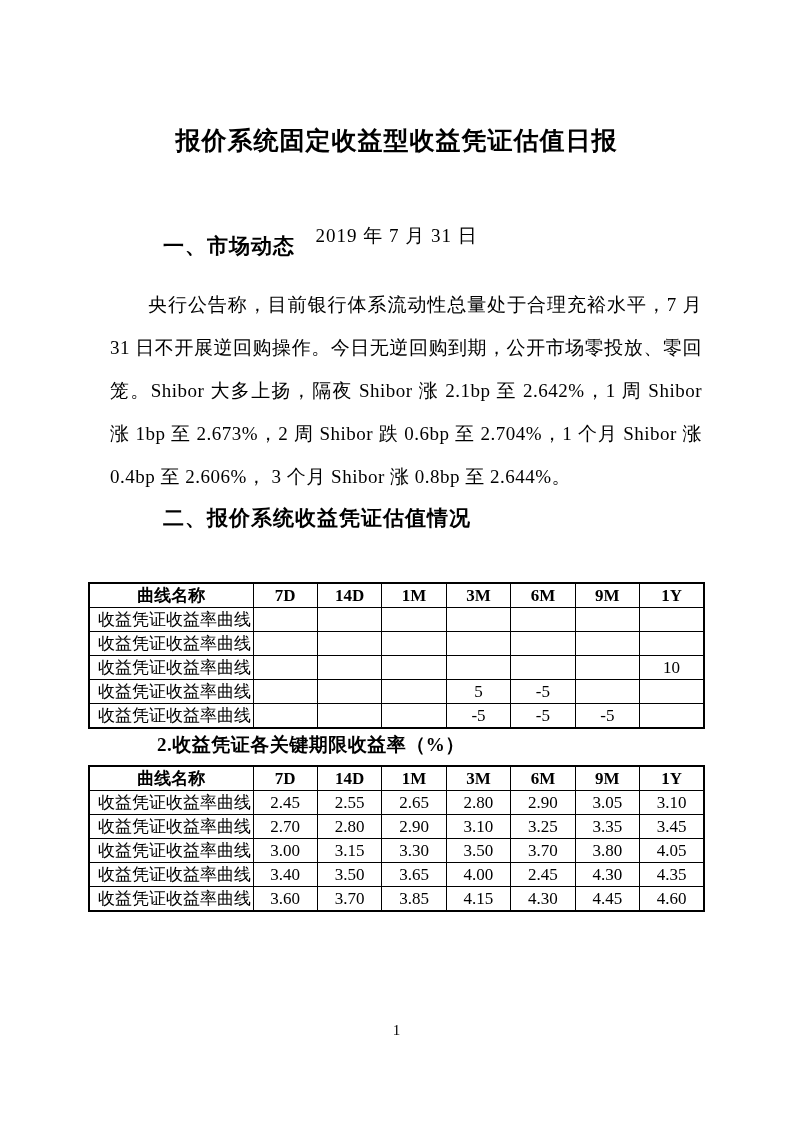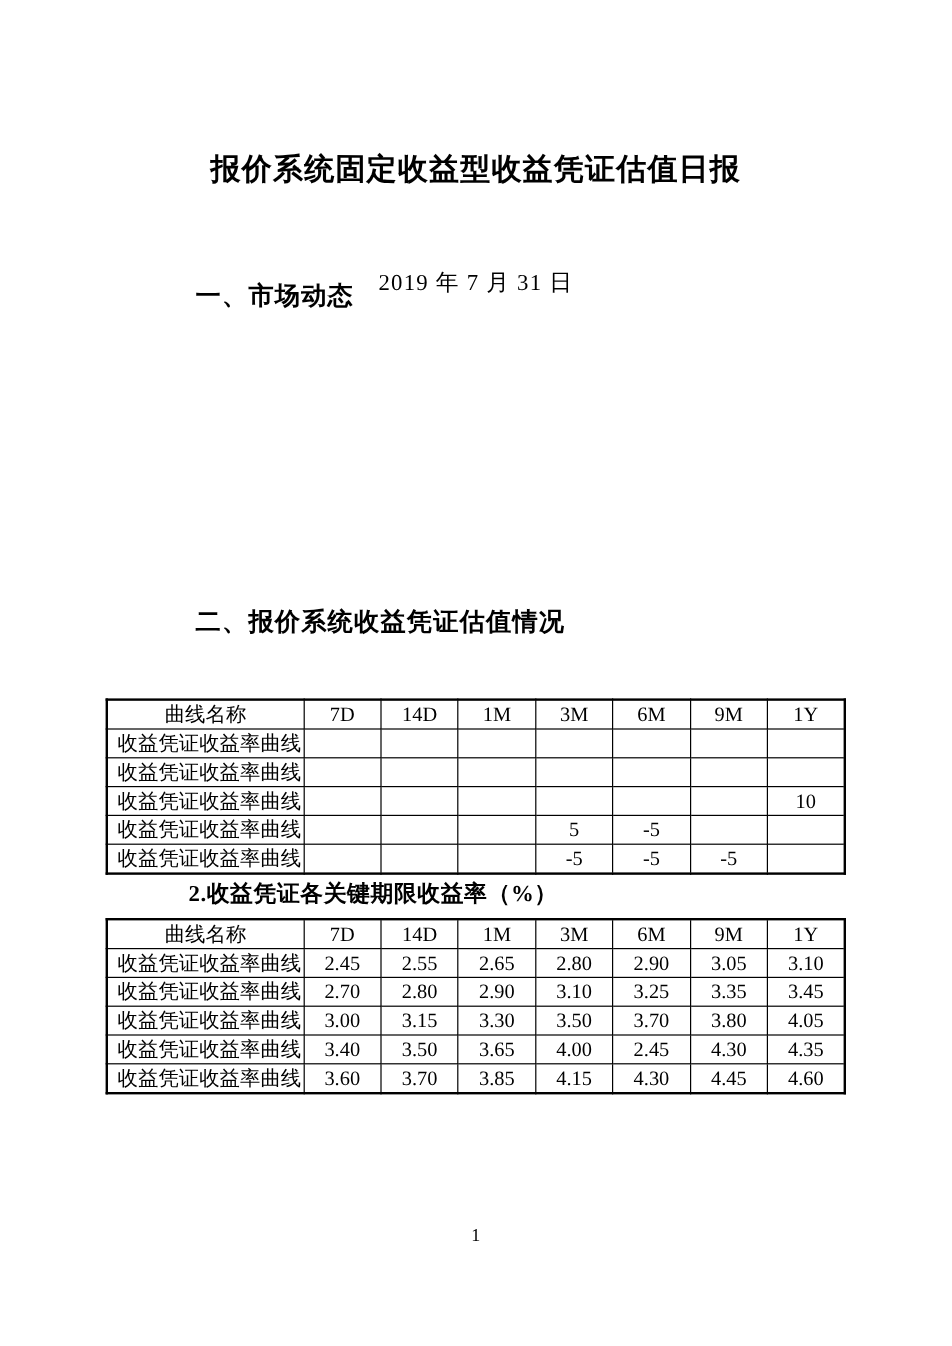--- a/index.html
+++ b/index.html
@@ -77,21 +77,21 @@
   table.data-table.t2 { top: 765px; }
   table.data-table th, table.data-table td {
     border: 1px solid #000000;
     height: 22px;
     text-align: center;
     vertical-align: middle;
     padding: 0 2px;
     overflow: hidden;
     white-space: nowrap;
   }
-  table.data-table th { font-weight: normal; margin-left: 18px; }
+  table.data-table th { font-weight: bold; margin-left: 18px; }
   table.data-table col.name-col { width: 164px; }
   table.data-table td.row-name {
     text-align: left;
     padding-left: 8px;
   }
   .page-number {
     position: absolute;
     top: 1022px;
     left: 0;
     width: 100%;
@@ -100,20 +100,21 @@
   }
 </style>
 </head>
 <body>
 
 <div class="page">
   <h1 class="doc-title">报价系统固定收益型收益凭证估值日报</h1>
   <div class="doc-date">2019 年 7 月 31 日</div>
 
   <h2 class="sec-heading sec1">一、市场动态</h2>
+  <p class="body-para">央行公告称，目前银行体系流动性总量处于合理充裕水平，7 月 31 日不开展逆回购操作。今日无逆回购到期，公开市场零投放、零回笼。Shibor 大多上扬，隔夜 Shibor 涨 2.1bp 至 2.642%，1 周 Shibor 涨 1bp 至 2.673%，2 周 Shibor 跌 0.6bp 至 2.704%，1 个月 Shibor 涨 0.4bp 至 2.606%， 3 个月 Shibor 涨 0.8bp 至 2.644%。</p>
 
   <h2 class="sec-heading sec2">二、报价系统收益凭证估值情况</h2>
 
   <table class="data-table t1" data-table="sections.valuation.table1">
       <colgroup>
         <col class="name-col">
         <col>
         <col>
         <col>
         <col>

